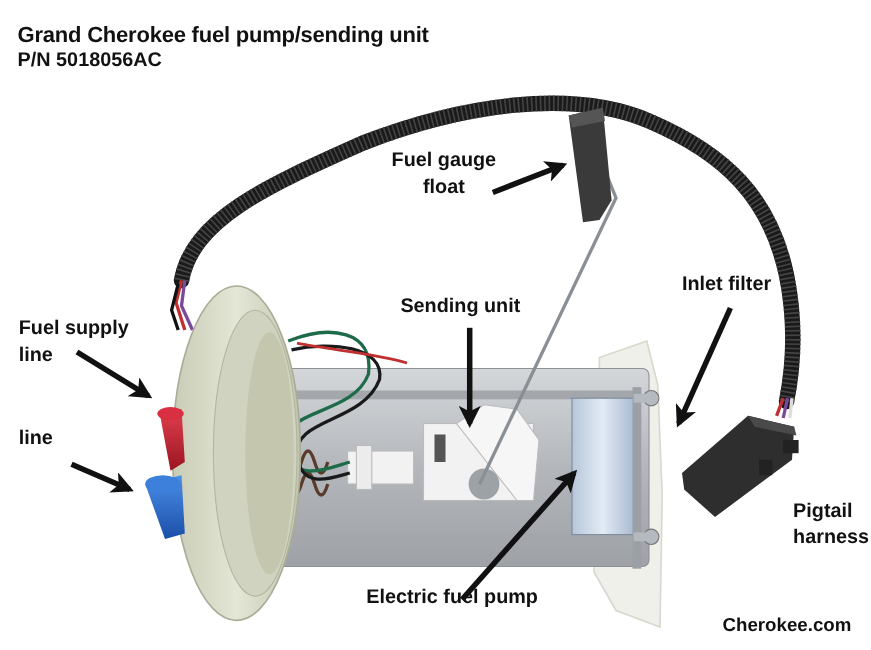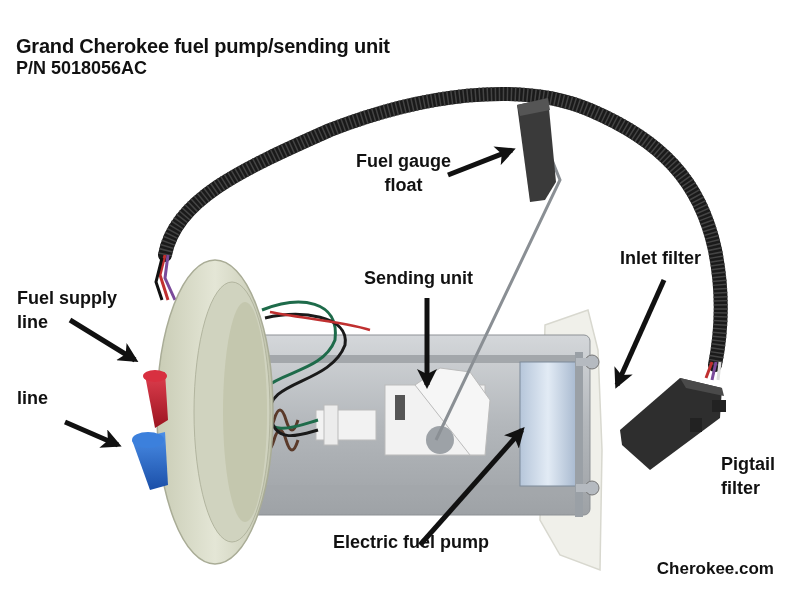--- a/index.html
+++ b/index.html
@@ -1,22 +1,22 @@
 <!DOCTYPE html>
 <html><head>
 <meta charset="utf-8">
 <style>
   html, body { margin:0; padding:0; background:#ffffff; }
   body { width:792px; height:591px; position:relative; overflow:hidden;
          font-family:"Liberation Sans", "DejaVu Sans", sans-serif; }
-  .title-block { position:absolute; left:16px; top:35px; color:#111; font-weight:bold; line-height:22px; }
+  .title-block { position:absolute; left:16px; top:21px; color:#111; font-weight:bold; line-height:22px; }
   .title-block .t1 { font-size:20px; letter-spacing:-0.2px; }
   .title-block .t2 { font-size:18px; }
   .label { position:absolute; font-weight:bold; font-size:18px; color:#111; line-height:24px; white-space:nowrap; }
-  .label.center { text-align:center;margin-top:16px; }
+  .label.center { text-align:center; }
   .watermark { position:absolute; right:18px; bottom:12px; font-weight:bold; font-size:17px; color:#111; }
   svg.art { position:absolute; left:0; top:0; }
 </style>
 </head>
 <body>
 
 <svg class="art" width="792" height="591" viewBox="0 0 792 591">
   <defs>
     <linearGradient id="flangeGrad" x1="0" x2="1" y1="0" y2="0">
       <stop offset="0" stop-color="#c9ccb5"></stop>
@@ -157,18 +157,18 @@
   <div>Fuel supply</div>
   <div>line</div>
 </div>
 
 <div class="label" style="left:17px; top:386px;">
   <div>line</div>
 </div>
 
 <div class="label" style="left:673px; top:452px;margin-left:48px;">
   <div>Pigtail</div>
-  <div>filter</div>
+  <div>harness</div>
 </div>
 
 <div class="label" style="left:333px; top:530px;">Electric fuel pump</div>
 
 <div class="watermark">Cherokee.com</div>
 
 </body></html>

